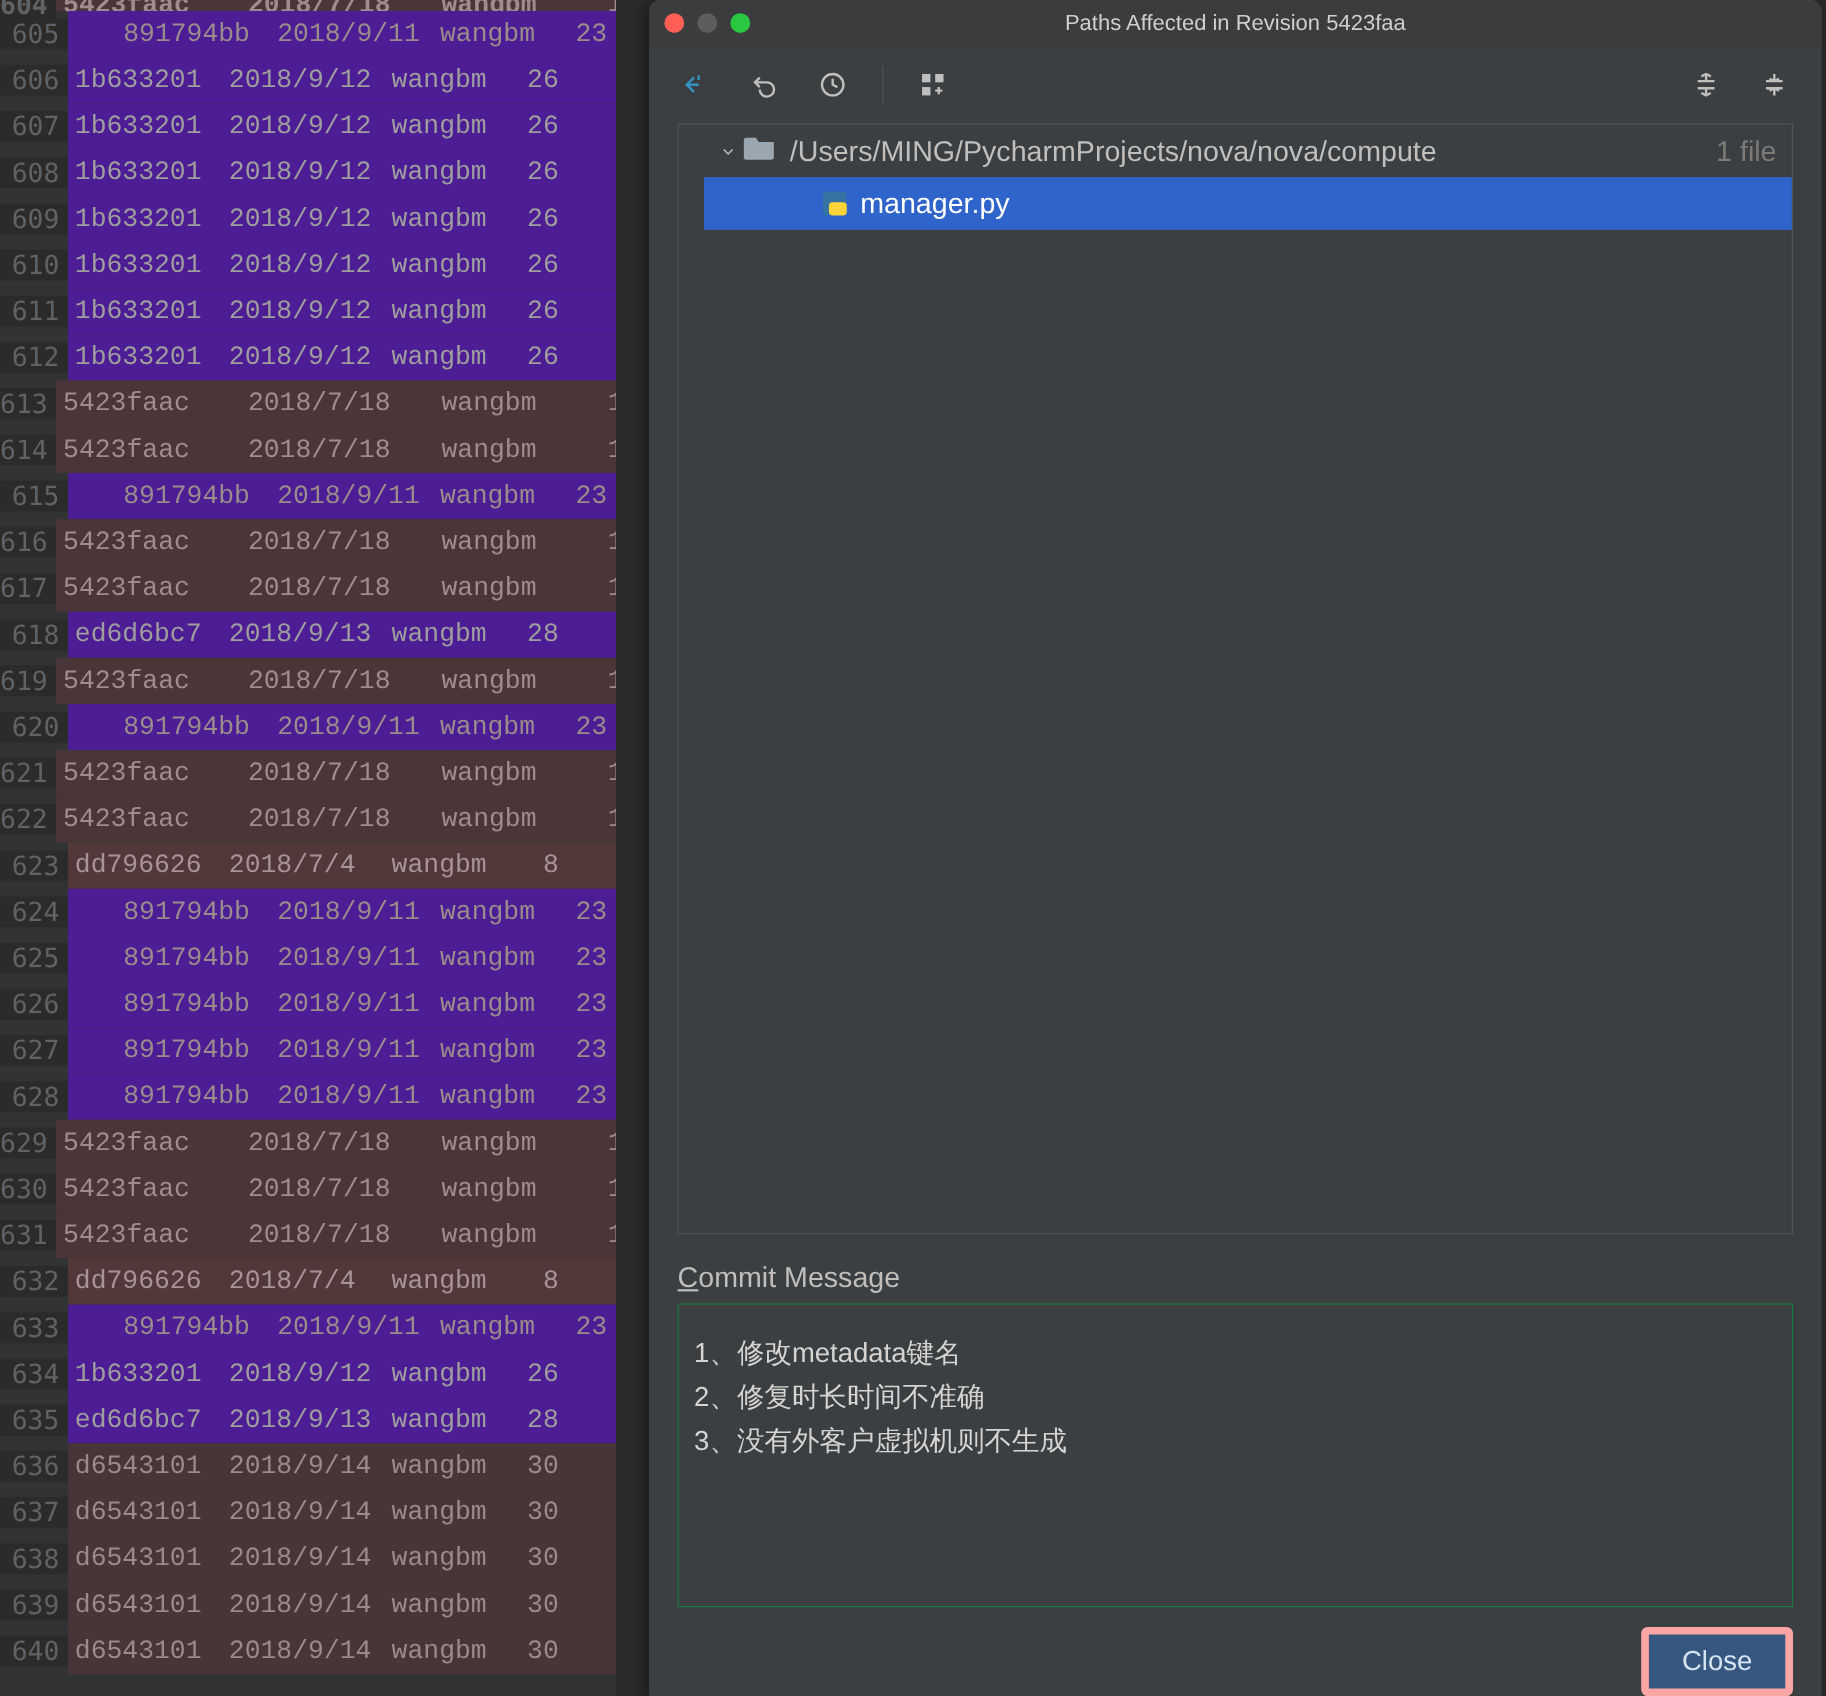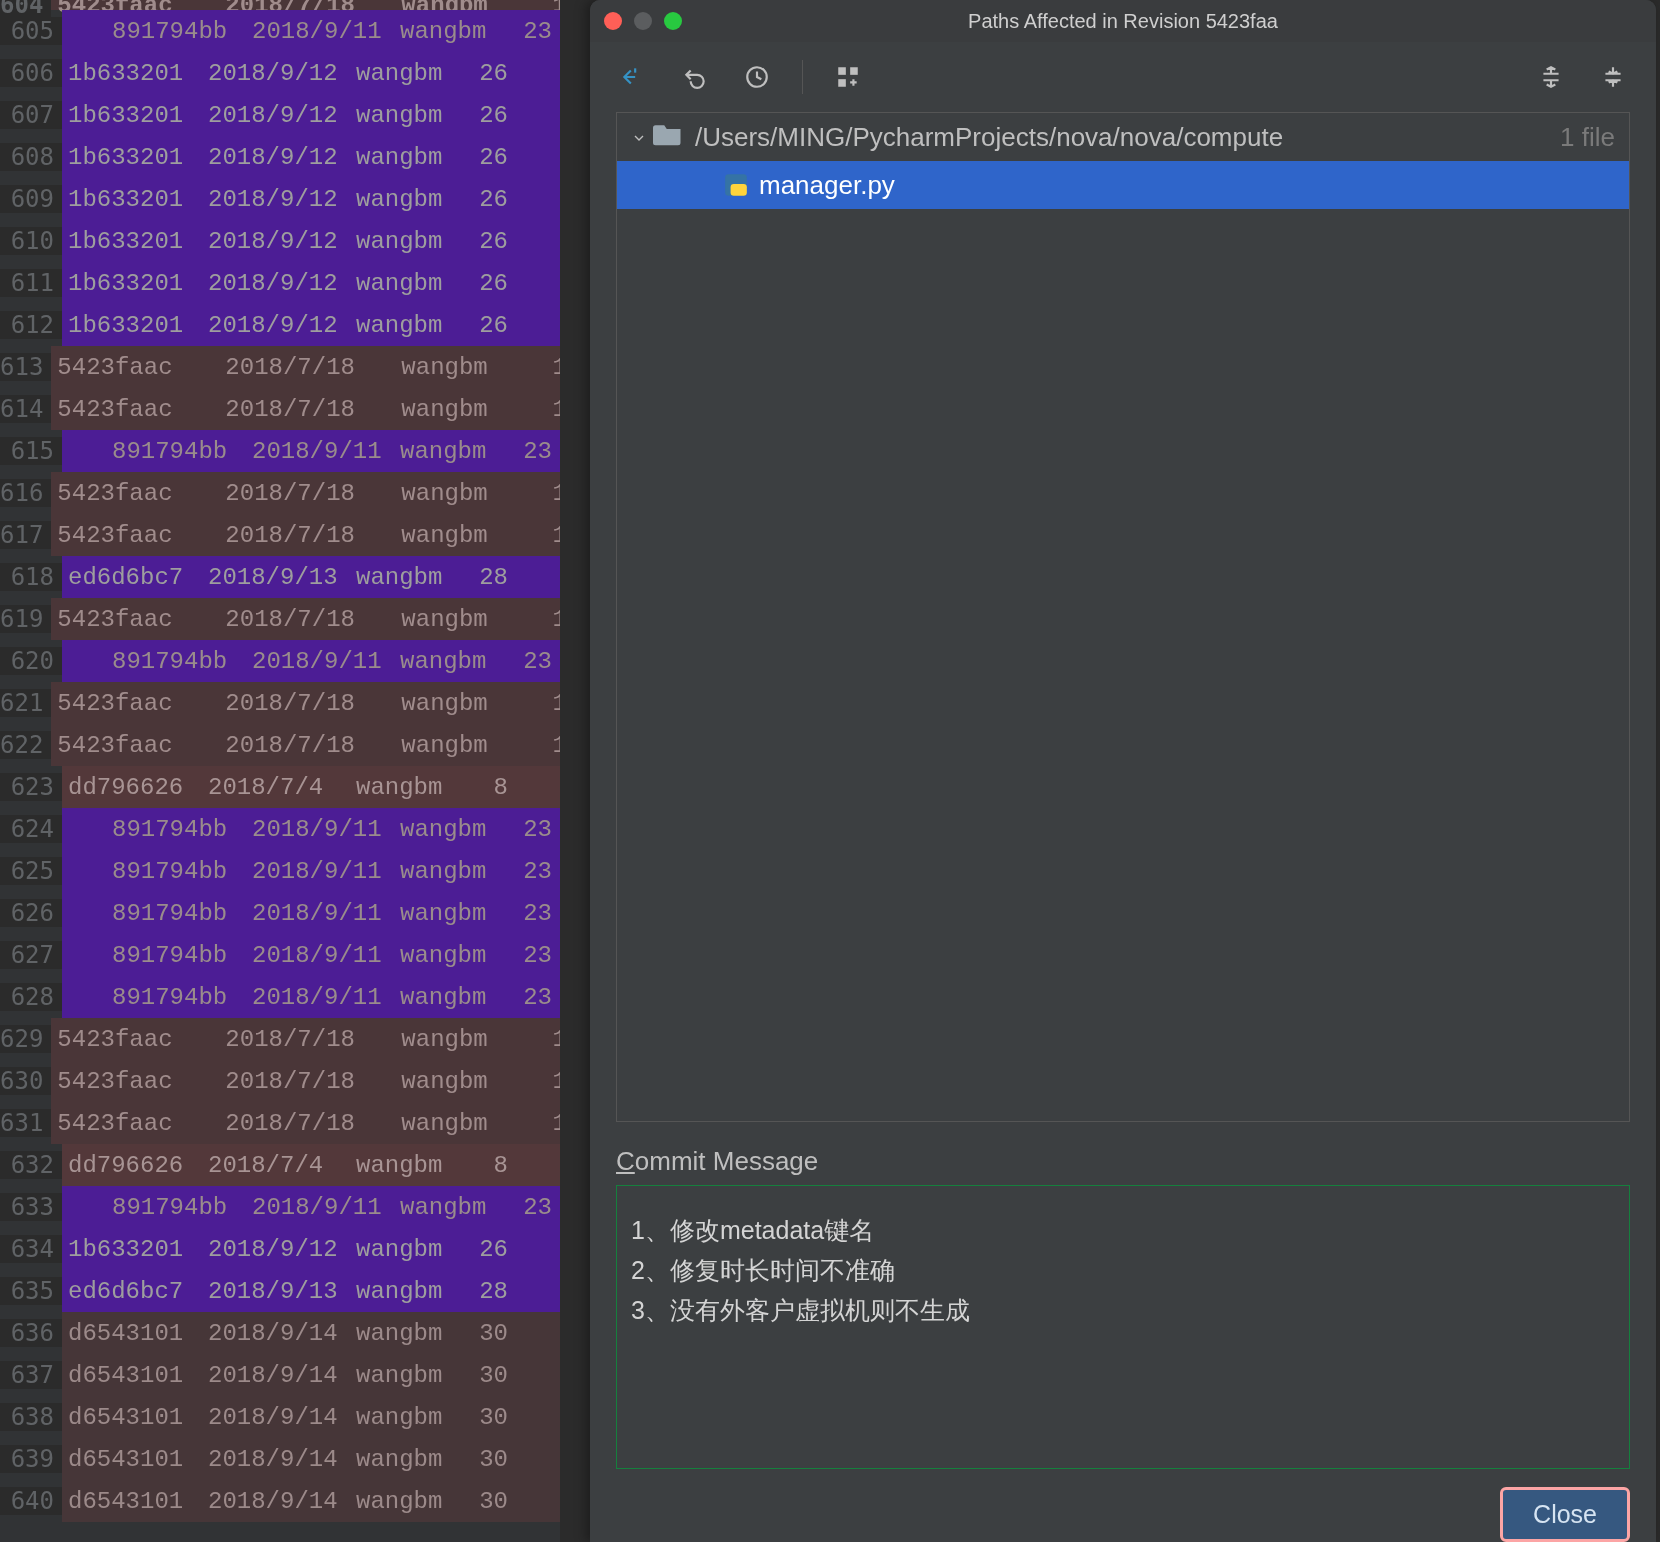--- a/index.html
+++ b/index.html
@@ -32,35 +32,35 @@
 .tl { width:18px; height:18px; border-radius:50%; }
 .tl.red { background:#ff5f57; } .tl.yellow { background:#5b5d5f; } .tl.green { background:#28c940; }
 .title-text { margin:0 auto; font-family:-apple-system,Helvetica,Arial,sans-serif; font-size:20px; color:#cfcfcf; }
 
 .toolbar { height:70px; display:flex; align-items:center; padding:0 26px; gap:28px; }
 .toolbar .spacer { flex:1; }
 .tb-btn { width:34px; height:34px; display:flex; align-items:center; justify-content:center; color:#bfbfbf; cursor:pointer; }
 .tb-btn svg { width:26px; height:26px; fill:none; stroke:#bfbfbf; stroke-width:2; }
 .tb-sep { width:1px; height:34px; background:#555; }
 
-.tree-area { margin:0 26px; border:1px solid #555; background:#3c3f41; flex:0 0 auto; height:1010px; overflow:hidden; }
+.tree-area { margin:0 26px; border:1px solid #555; background:#3c3f41; flex:0 0 auto; height:1010px; overflow:hidden;padding-left:23px; }
 .tree-row { display:flex; align-items:center; height:48px; padding-left:14px; font-family:-apple-system,Helvetica,Arial,sans-serif; font-size:26px; }
 .tree-row .chev { width:22px; color:#bfbfbf; }
 .tree-row .folder-icon { width:34px; margin-right:8px; }
 .tree-row .path { color:#bfbfbf; }
 .tree-row .count { margin-left:auto; margin-right:14px; color:#7a7a7a; }
 .tree-row.file { background:#2f65ca; color:#ffffff; padding-left:106px; }
 .tree-row.file .filename { color:#fff; }
 
 .commit-label { margin:24px 26px 8px; font-family:-apple-system,Helvetica,Arial,sans-serif; font-size:26px; color:#bfbfbf; }
 .commit-label .ul { text-decoration:underline; }
 .commit-box { margin:0 26px; border:1px solid #15803d; background:#3c3f41; padding:24px 14px; flex:1; font-family:-apple-system,Helvetica,Arial,sans-serif; font-size:25px; color:#d4d4d4; line-height:40px; }
 
 .footer { display:flex; justify-content:flex-end; padding:18px 26px 0; }
-.close-btn { background:#365880; color:#d6e4f2; border:3px solid #fca5a5; border-radius:6px; font-family:-apple-system,Helvetica,Arial,sans-serif; font-size:25px; padding:10px 30px; cursor:pointer; }
+.close-btn { background:#365880; color:#d6e4f2; border:7px solid #fca5a5; border-radius:6px; font-family:-apple-system,Helvetica,Arial,sans-serif; font-size:25px; padding:10px 30px; cursor:pointer; }
 
 .folder-svg { fill:#9aa7b0; }
 .py-icon { width:26px; height:26px; margin-right:10px; }
 </style>
 </head>
 <body>
 
 <div class="blame-pane" id="blame-pane">
     <div class="blame-row bg1 partial-top">
       <div class="gutter-num">604</div>

